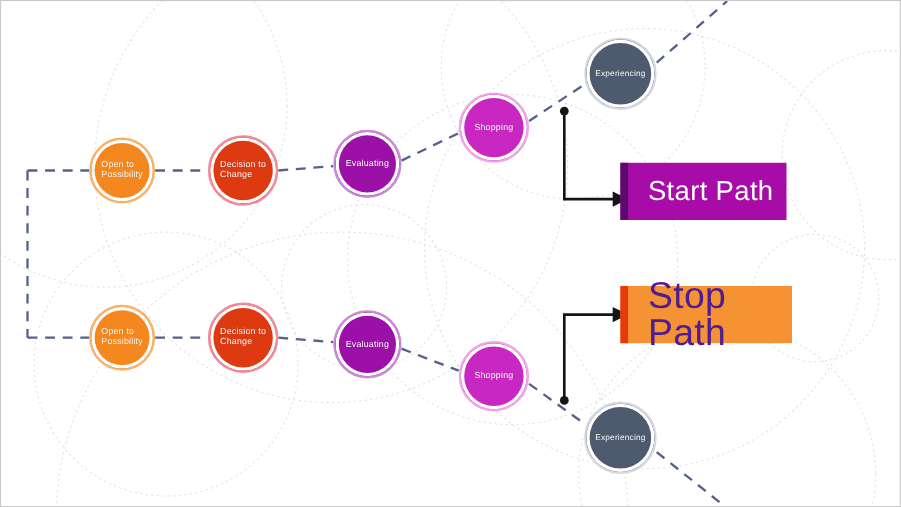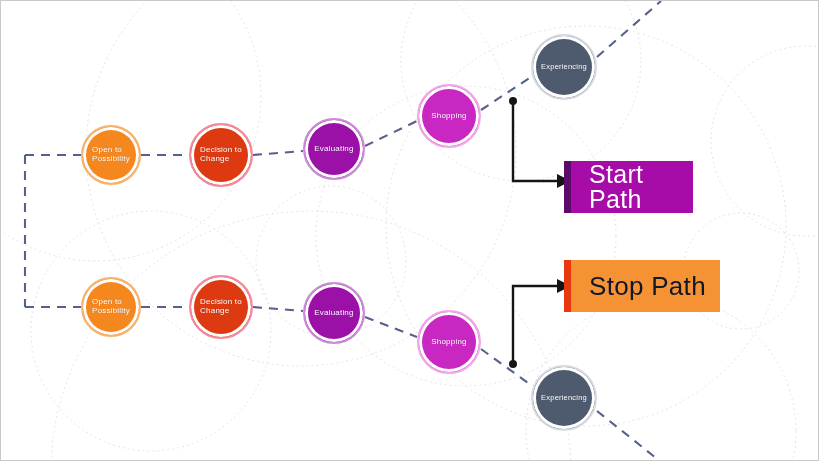--- a/index.html
+++ b/index.html
@@ -152,20 +152,20 @@
   <div class="node" style="left: 302px; top: 281px; width: 62px; height: 62px; background: rgb(155, 17, 168); border: 2px solid rgb(201, 139, 214); box-shadow: rgb(255, 255, 255) 0px 0px 0px 3px inset; font-size: 8px;">
     <span class="node-label">Evaluating</span>
   </div>
   <div class="node" style="left: 416px; top: 309px; width: 64px; height: 64px; background: rgb(201, 39, 194); border: 2px solid rgb(239, 167, 231); box-shadow: rgb(255, 255, 255) 0px 0px 0px 3px inset; font-size: 8px;">
     <span class="node-label">Shopping</span>
   </div>
   <div class="node" style="left: 530px; top: 364px; width: 66px; height: 66px; background: rgb(78, 90, 110); border: 2px solid rgb(215, 218, 224); box-shadow: rgb(255, 255, 255) 0px 0px 0px 3px inset; font-size: 7.5px;">
     <span class="node-label">Experiencing</span>
   </div>
 
-  <div class="pathbtn" style="left: 563px; top: 160px; width: 129px; height: 52px; background: rgb(168, 12, 168); border-left: 7px solid rgb(92, 10, 107); color: rgb(255, 255, 255); font-size: 25px;">
+  <div class="pathbtn" style="left: 563px; top: 147px; width: 151px; height: 52px; background: rgb(168, 12, 168); border-left: 7px solid rgb(92, 10, 107); color: rgb(255, 255, 255); font-size: 25px;">
     <span class="btn-label">Start Path</span>
   </div>
-  <div class="pathbtn" style="left: 563px; top: 259px; width: 156px; height: 52px; background: rgb(245, 147, 52); border-left: 7px solid rgb(232, 56, 13); color: #0f172a; font-size: 26px;">
+  <div class="pathbtn" style="left: 563px; top: 259px; width: 156px; height: 52px; background: rgb(245, 147, 52); border-left: 7px solid rgb(232, 56, 13); color: #4c1d95; font-size: 34px;">
     <span class="btn-label">Stop Path</span>
   </div>
 
 </div>
 
 </body></html>

